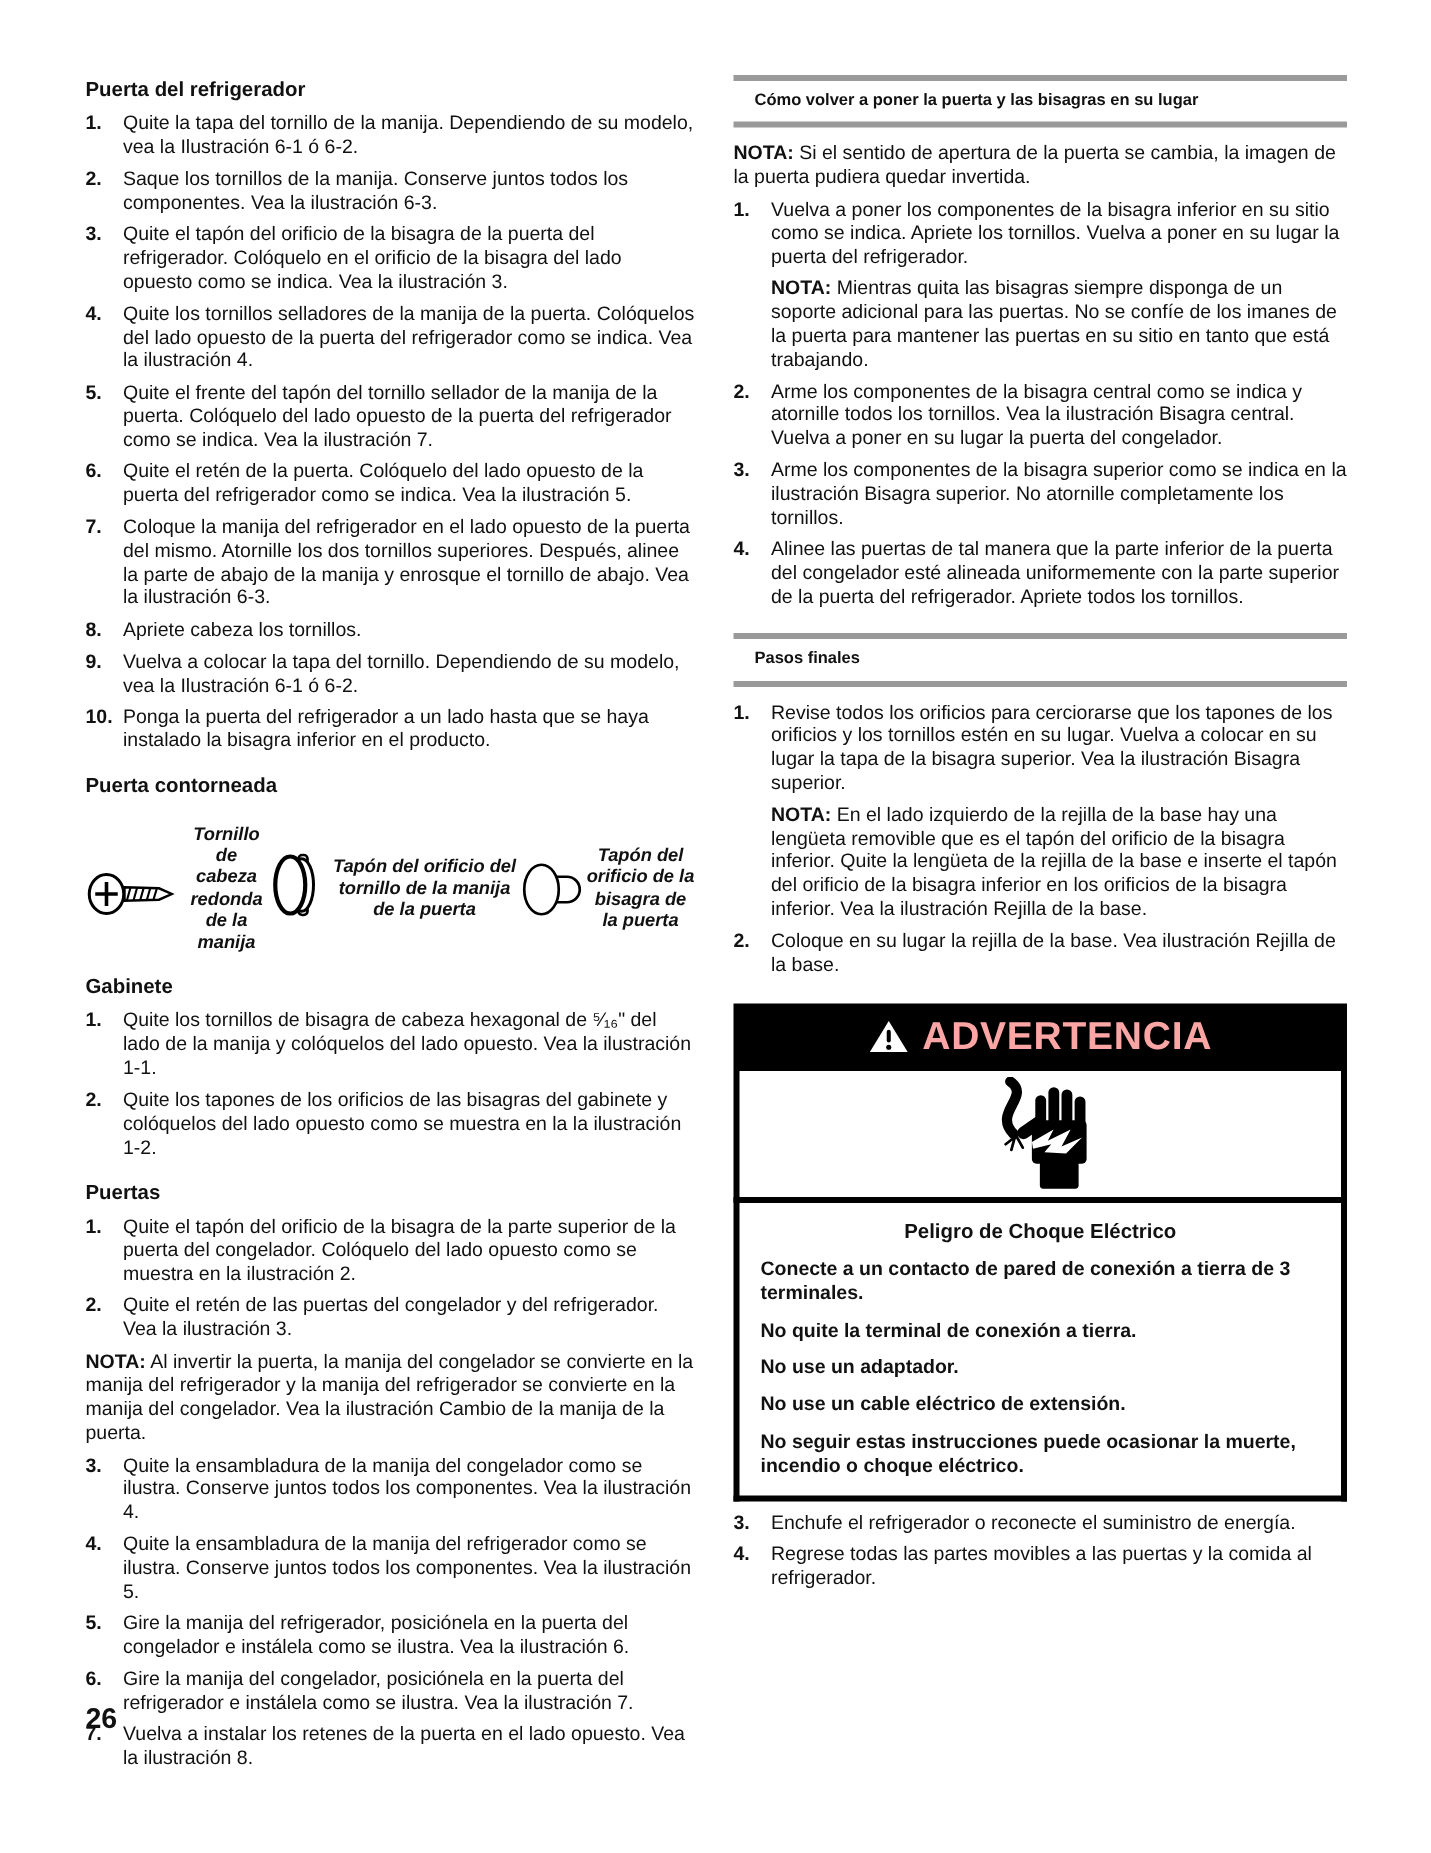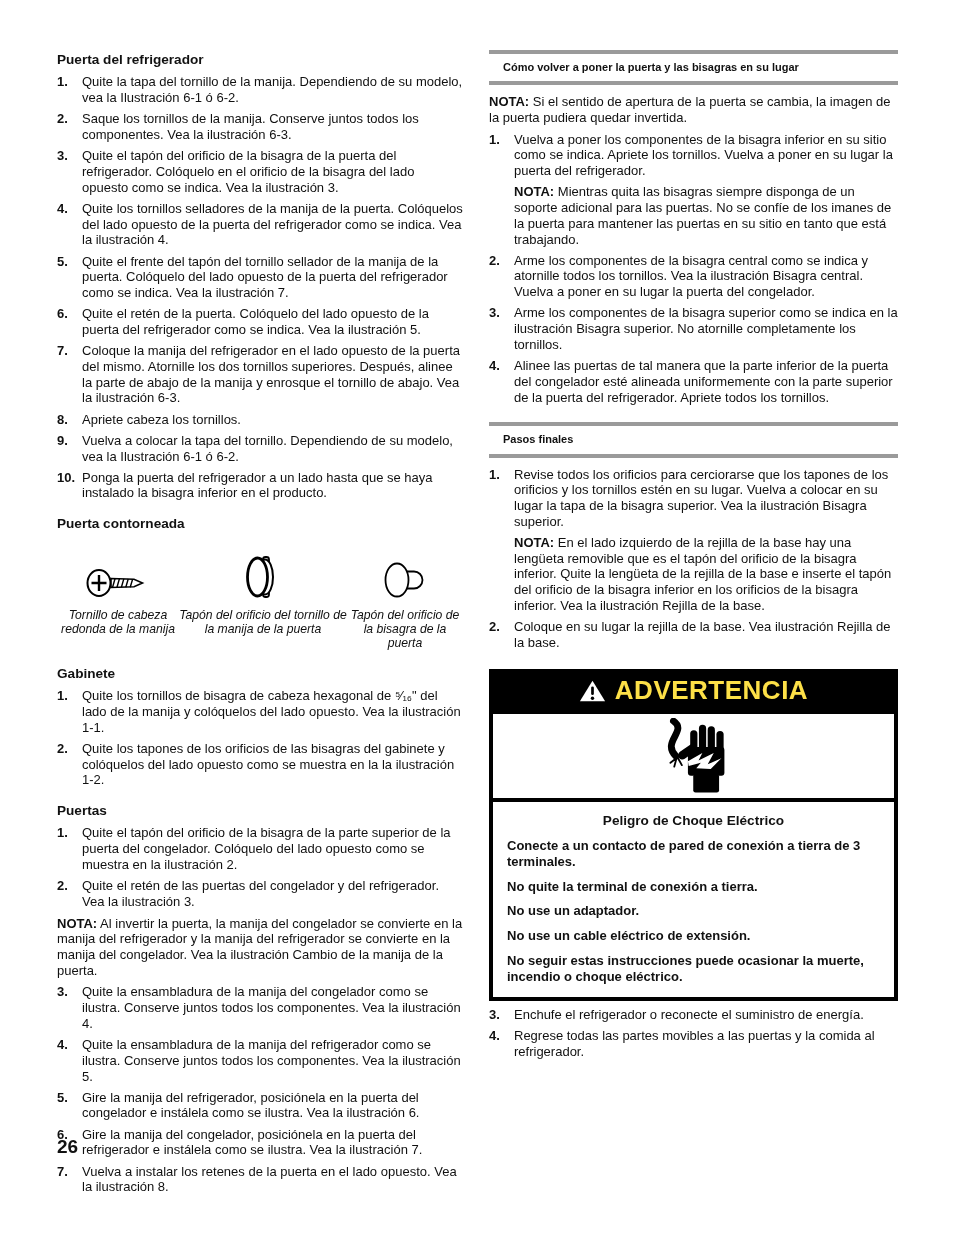--- a/index.html
+++ b/index.html
@@ -14,30 +14,30 @@
   h3.heading{font-size:13.6px;margin:15px 0 6px;font-weight:700;}
   h3.heading.first{margin-top:2px;}
   ol.steps{list-style:none;margin:0;padding:0;}
   .steps li{position:relative;padding-left:25px;margin:5.5px 0;}
   .steps .num{position:absolute;left:0;top:0;font-weight:700;}
   .steps .inote{margin:5.5px 0 0;}
   p.note-p{margin:6px 0;}
   p.intro{margin:4px 0 10px;}
   
   .figrow{display:flex;margin:16px 0 4px;}
-  .fig{display:flex;flex-direction:column;align-items:center;margin:0;}
+  .fig{display:flex;flex-direction:row;align-items:center;margin:0;font-weight:bold;}
   .figicon{height:52px;display:flex;align-items:flex-end;justify-content:center;margin-bottom:7px;}
   .figcap{font-style:italic;font-size:12.2px;line-height:1.18;text-align:center;}
   
   .rule-heading{border-top:4px solid #9a9a9a;border-bottom:4px solid #9a9a9a;
     padding:7px 0 7px 14px;font-weight:700;font-size:11px;margin:0 0 9px;}
   .rule-heading.later{margin-top:17px;}
   
   .warnbox{margin-top:19px;}
-  .warn-header{background:#000;color:#fde047;display:flex;align-items:center;justify-content:center;
+  .warn-header{background:#000;color:#fca5a5;display:flex;align-items:center;justify-content:center;
     gap:9px;padding:6px 0 7px;font-weight:700;font-size:26px;letter-spacing:.5px;}
   .warn-icon-area{border:4px solid #000;border-top:none;height:84px;
     display:flex;align-items:center;justify-content:center;}
   .warn-text{border:4px solid #000;border-top:none;padding:8px 14px 13px;}
   .warn-hazard{text-align:center;font-weight:700;font-size:13.6px;margin:3px 0 4px;}
   .warn-line{font-weight:700;margin:9px 0 0;}
   .closing{margin-top:15px;}
   .page-num{position:absolute;left:57px;top:1136px;font-weight:700;font-size:19px;}
   svg{display:block;}
 </style>

